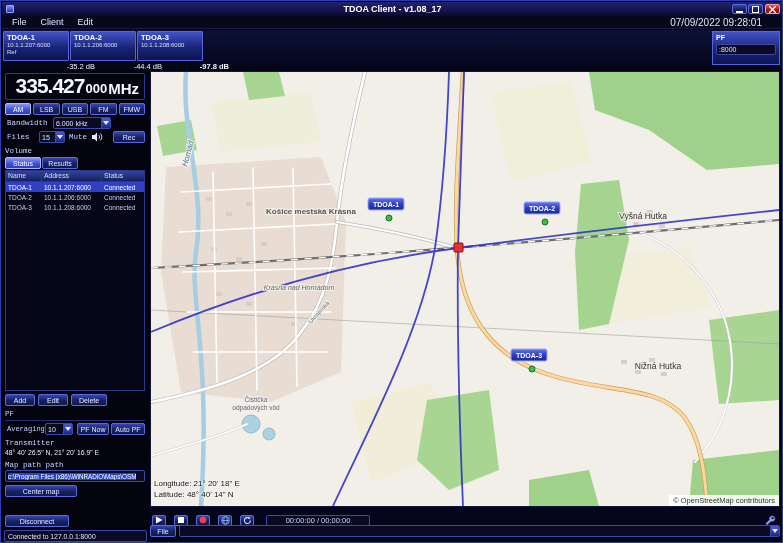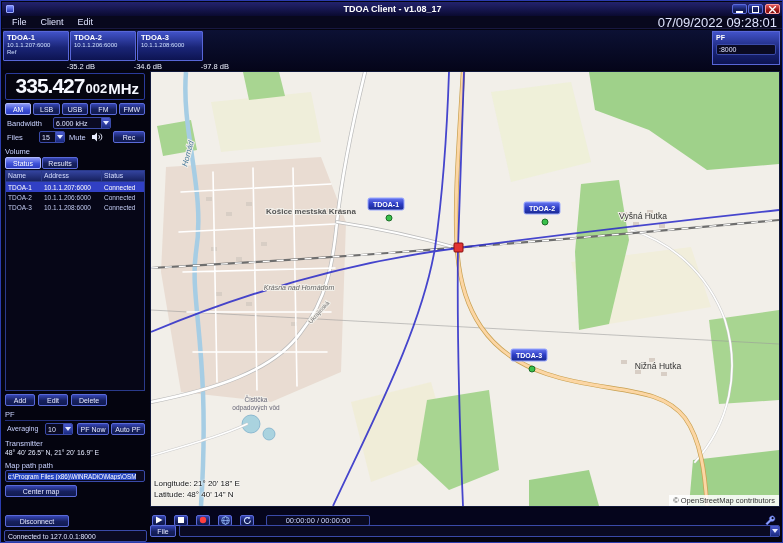--- a/index.html
+++ b/index.html
@@ -3,46 +3,46 @@
 <meta charset="utf-8">
 <style>
   *{margin:0;padding:0;box-sizing:border-box;}
   html,body{background:#3a3a3a;}
   body{font-family:"Liberation Sans",sans-serif;}
   #window{position:relative;width:783px;height:543px;background:#04040f;border:1px solid #2b3cae;overflow:hidden;color:#dfe4ff;}
   .abs{position:absolute;}
   .btn{display:flex;align-items:center;justify-content:center;background:linear-gradient(#3545b4,#17215f 55%,#101a50);border:1px solid #5a6ad8;border-radius:2px;color:#e6eaff;font-size:7px;cursor:pointer;white-space:nowrap;}
   .btn.active{background:linear-gradient(#8b97f5,#4053d8 55%,#2b3cc0);border-color:#aeb8ff;color:#fff;}
   .inset{background:#0a0a22;border:1px solid #3a4aa8;border-radius:2px;color:#dfe4ff;}
-  .label{font-size:7.5px;color:#c9d2ff;}
+  .label{font-size:7.5px;color:#c9d2ff;font-family:Liberation Mono, monospace;}
   .sel{display:flex;align-items:stretch;overflow:hidden;}
   .sel .val{flex:1;display:flex;align-items:center;padding:0 2px;font-size:7px;white-space:nowrap;overflow:hidden;}
   .sel .arrow{width:9px;background:linear-gradient(#4a5ad0,#1a2a80);border-left:1px solid #3a4aa8;display:flex;align-items:center;justify-content:center;}
   .tri-down{width:0;height:0;border-left:3px solid transparent;border-right:3px solid transparent;border-top:4px solid #e8ecff;}
   
   #titlebar{left:1px;top:1px;width:781px;height:14px;background:linear-gradient(#23236e,#0a0a30);display:flex;align-items:center;}
   #title-text{position:absolute;left:0;width:100%;text-align:center;font-size:9px;font-weight:bold;color:#fff;}
   #win-icon{position:absolute;left:4px;top:3px;width:8px;height:8px;background:linear-gradient(#7f8fff,#2535b0);border:1px solid #9aa8ff;border-radius:1px;}
   .tb-btn{position:absolute;top:2px;width:15px;height:10px;display:flex;align-items:center;justify-content:center;}
   #btn-min{right:36px;}
   #btn-max{right:20px;}
   #btn-close{right:3px;background:linear-gradient(#e05a5a,#a01818 60%,#7a1010);border-color:#ff9a9a;}
   
   #menubar{left:1px;top:15px;width:781px;height:13px;background:#08081d;border-bottom:1px solid #181840;display:flex;align-items:center;padding-left:3px;}
   .menu-item{font-size:9px;padding:0 7px;color:#e0e4ff;cursor:pointer;}
-  #menu-datetime{position:absolute;right:6px;font-size:13px;color:#dfe4ff;text-align:right;}
+  #menu-datetime{position:absolute;right:21px;font-size:10px;color:#dfe4ff;text-align:right;}
   
   #top-strip{left:2px;top:29px;width:779px;height:40px;background:linear-gradient(#0c1134,#05051a);}
   .sensor-panel{top:30px;width:66px;height:30px;background:linear-gradient(#4152c8,#1a2577 55%,#0d1452);border:1px solid #5866d8;border-radius:1px;padding:2px 3px;cursor:pointer;}
   #sp1{left:2px;}#sp2{left:69px;}#sp3{left:136px;}
   .sp-name{font-size:7.5px;font-weight:bold;color:#fff;line-height:1.1;}
   .sp-addr{font-size:6px;color:#cfe0ff;line-height:1.2;}
   .sp-ref{font-size:6px;color:#cfe0ff;line-height:1.2;}
   .sp-level{top:61px;width:70px;text-align:right;font-size:7.5px;color:#eef2ff;}
-  #lv1{left:24px;}#lv2{left:91px;}#lv3{left:158px;}
+  #lv1{left:24px;}#lv2{left:91px;}#lv3{left:158px;font-weight:bold;}
   #pf-panel{left:711px;top:30px;width:68px;height:34px;background:linear-gradient(#4152c8,#1a2577 55%,#0d1452);border:1px solid #5866d8;padding:2px 3px;}
   #pf-title{font-size:7px;font-weight:bold;color:#fff;}
   #pf-addr{margin-top:3px;height:11px;display:flex;align-items:center;padding:0 2px;font-size:7px;}
   
   #freq-box{left:4px;top:72px;width:140px;height:27px;display:flex;align-items:flex-end;justify-content:flex-end;padding:0 5px 3px 0;background:#05050f;border:1px solid #2a3a9a;border-radius:2px;cursor:text;}
   .f-main{font-size:21px;font-weight:bold;color:#f6f8ff;letter-spacing:-1px;line-height:1;}
   .f-small{font-size:13px;font-weight:bold;color:#f6f8ff;line-height:1;margin:0 1px 1px 1px;}
   .f-unit{font-size:15px;font-weight:bold;color:#f6f8ff;line-height:1;}
   #mode-row{left:4px;top:102px;width:140px;height:12px;display:flex;gap:2px;}
   .mode-btn{flex:1;height:12px;}
@@ -135,31 +135,31 @@
   </div>
   <div class="abs sensor-panel" id="sp2">
     <div class="sp-name">TDOA-2</div>
     <div class="sp-addr">10.1.1.206:6000</div>
   </div>
   <div class="abs sensor-panel" id="sp3">
     <div class="sp-name">TDOA-3</div>
     <div class="sp-addr">10.1.1.208:6000</div>
   </div>
   <div class="abs sp-level" id="lv1">-35.2 dB</div>
-  <div class="abs sp-level" id="lv2">-34.6 dB</div>
+  <div class="abs sp-level" id="lv2">-44.4 dB</div>
   <div class="abs sp-level" id="lv3">-97.8 dB</div>
 
   <div class="abs" id="pf-panel">
     <div id="pf-title">PF</div>
     <div id="pf-addr" class="inset">:8000</div>
   </div>
 
   <div class="abs" id="freq-box">
     <span class="f-main">335.427</span>
-      <span class="f-small">002</span>
+      <span class="f-small">000</span>
       <span class="f-unit">MHz</span>
   </div>
 
   <div class="abs" id="mode-row">
     <span class="btn mode-btn active">AM</span>
     <span class="btn mode-btn">LSB</span>
     <span class="btn mode-btn">USB</span>
     <span class="btn mode-btn">FM</span>
     <span class="btn mode-btn">FMW</span>
   </div>

